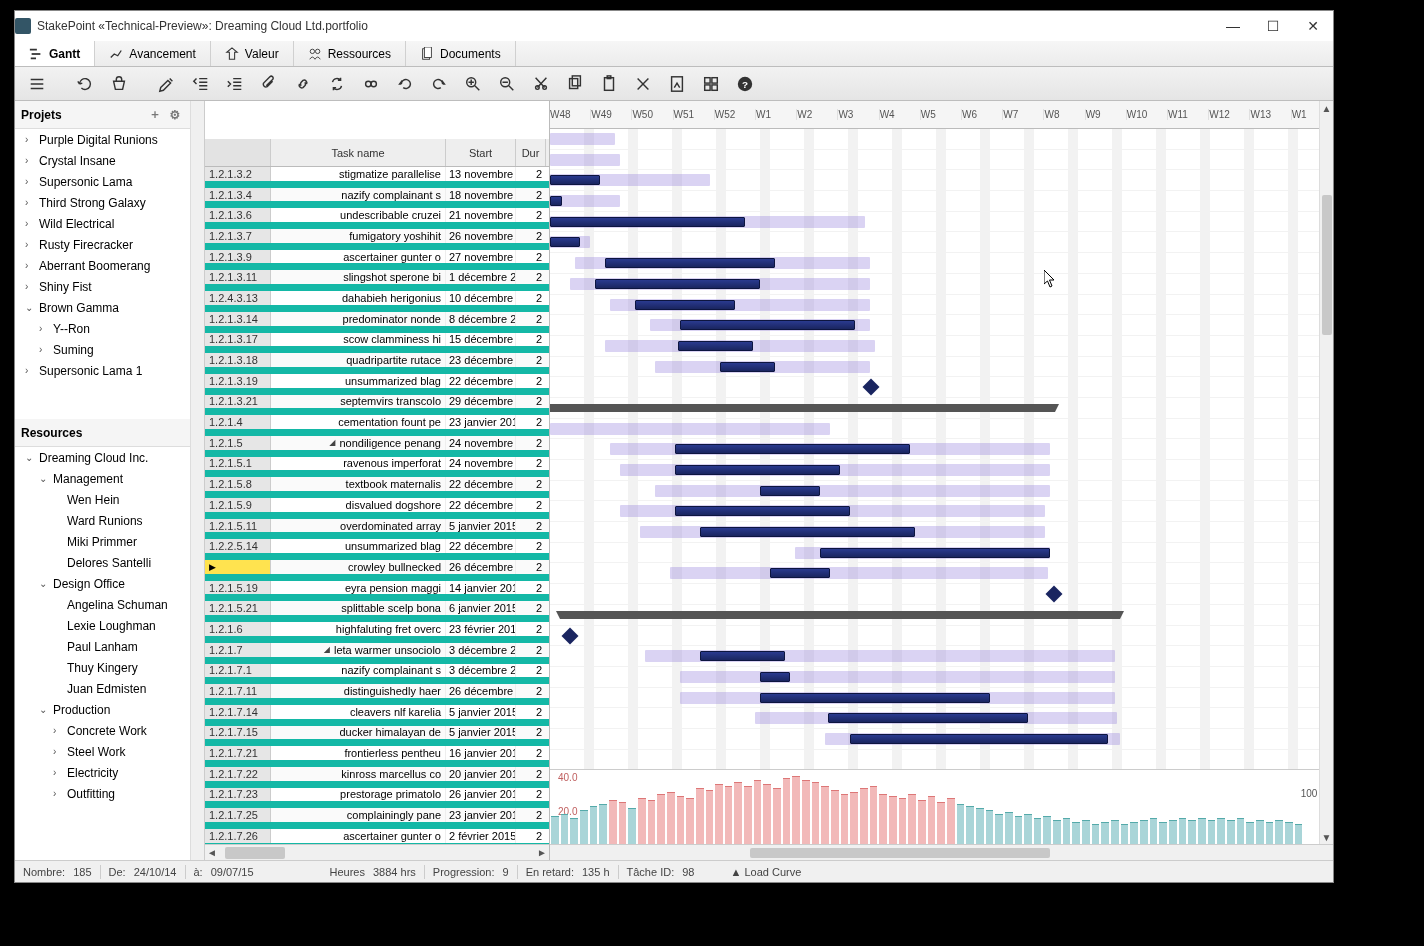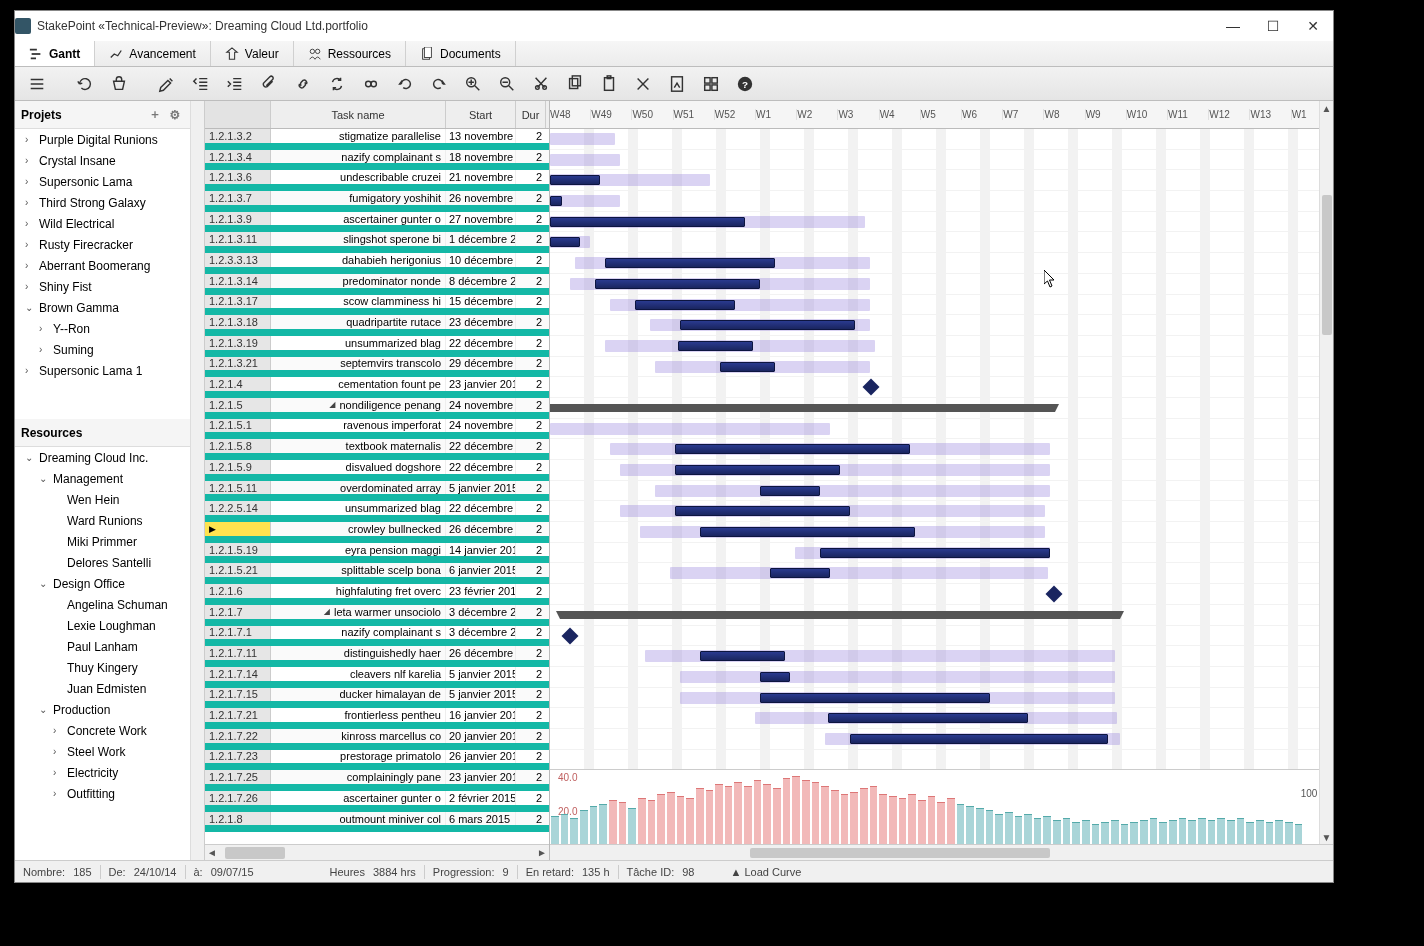--- a/index.html
+++ b/index.html
@@ -26,21 +26,21 @@
   .tree { flex: 0 0 auto; overflow: auto; }
   .tree .node { height: 21px; display: flex; align-items: center; padding-left: 10px; cursor: pointer; white-space: nowrap; overflow: hidden; }
   .tree .exp { width: 12px; display: inline-block; color: #555; font-size: 10px; margin-right: 2px; }
   .tree .indent1 { padding-left: 24px; }
   .tree .indent2 { padding-left: 38px; }
   .side-scroll-strip { width: 14px; background: #f0f0f0; border-left: 1px solid #ddd; }
   .sidewrap { display: flex; flex: 1; overflow: hidden; }
   .sidecontent { flex: 1; display: flex; flex-direction: column; overflow: hidden; justify-content: center; }
   
   .taskgrid { width: 345px; display: flex; flex-direction: column; border-right: 1px solid #bbb; }
-  .grid-header { height: 28px; display: flex; align-items: stretch; background: #eee; border-bottom: 1px solid #bbb; font-size: 11px; }
+  .grid-header { height: 28px; display: flex; align-items: stretch; background: #eee; border-bottom: 1px solid #bbb; font-size: 11px; margin-top: 38px; }
   .gh { display: flex; align-items: center; justify-content: center; border-right: 1px solid #ccc; color: #333; }
   .col-wbs { width: 66px; background: #e3e3e3; }
   .col-name { width: 175px; }
   .col-start { width: 70px; }
   .col-dur { width: 30px; }
   .grid-body { flex: 1; overflow: hidden; position: relative; }
   .grow { height: 20.7px; display: flex; align-items: stretch; font-size: 11px; border-bottom: 7px solid #14b8a6; }
   .grow:nth-child(2n) { background: #fafafa; }
   .cell-wbs { width: 66px; background: #e6e6e6; display: flex; align-items: center; padding-left: 4px; border-right: 1px solid #ccc; color: #333; }
   .cell-wbs.selected { background: #ffe34f; }
@@ -437,21 +437,21 @@
             <div class="cell-start">27 novembre 2</div>
             <div class="cell-dur">2</div>
           </div>
           <div class="grow">
             <div class="cell-wbs">1.2.1.3.11</div>
             <div class="cell-name">slingshot sperone bi</div>
             <div class="cell-start">1 décembre 20</div>
             <div class="cell-dur">2</div>
           </div>
           <div class="grow">
-            <div class="cell-wbs">1.2.3.3.13</div>
+            <div class="cell-wbs">1.2.4.3.13</div>
             <div class="cell-name">dahabieh herigonius</div>
             <div class="cell-start">10 décembre 2</div>
             <div class="cell-dur">2</div>
           </div>
           <div class="grow">
             <div class="cell-wbs">1.2.1.3.14</div>
             <div class="cell-name">predominator nonde</div>
             <div class="cell-start">8 décembre 20</div>
             <div class="cell-dur">2</div>
           </div>

